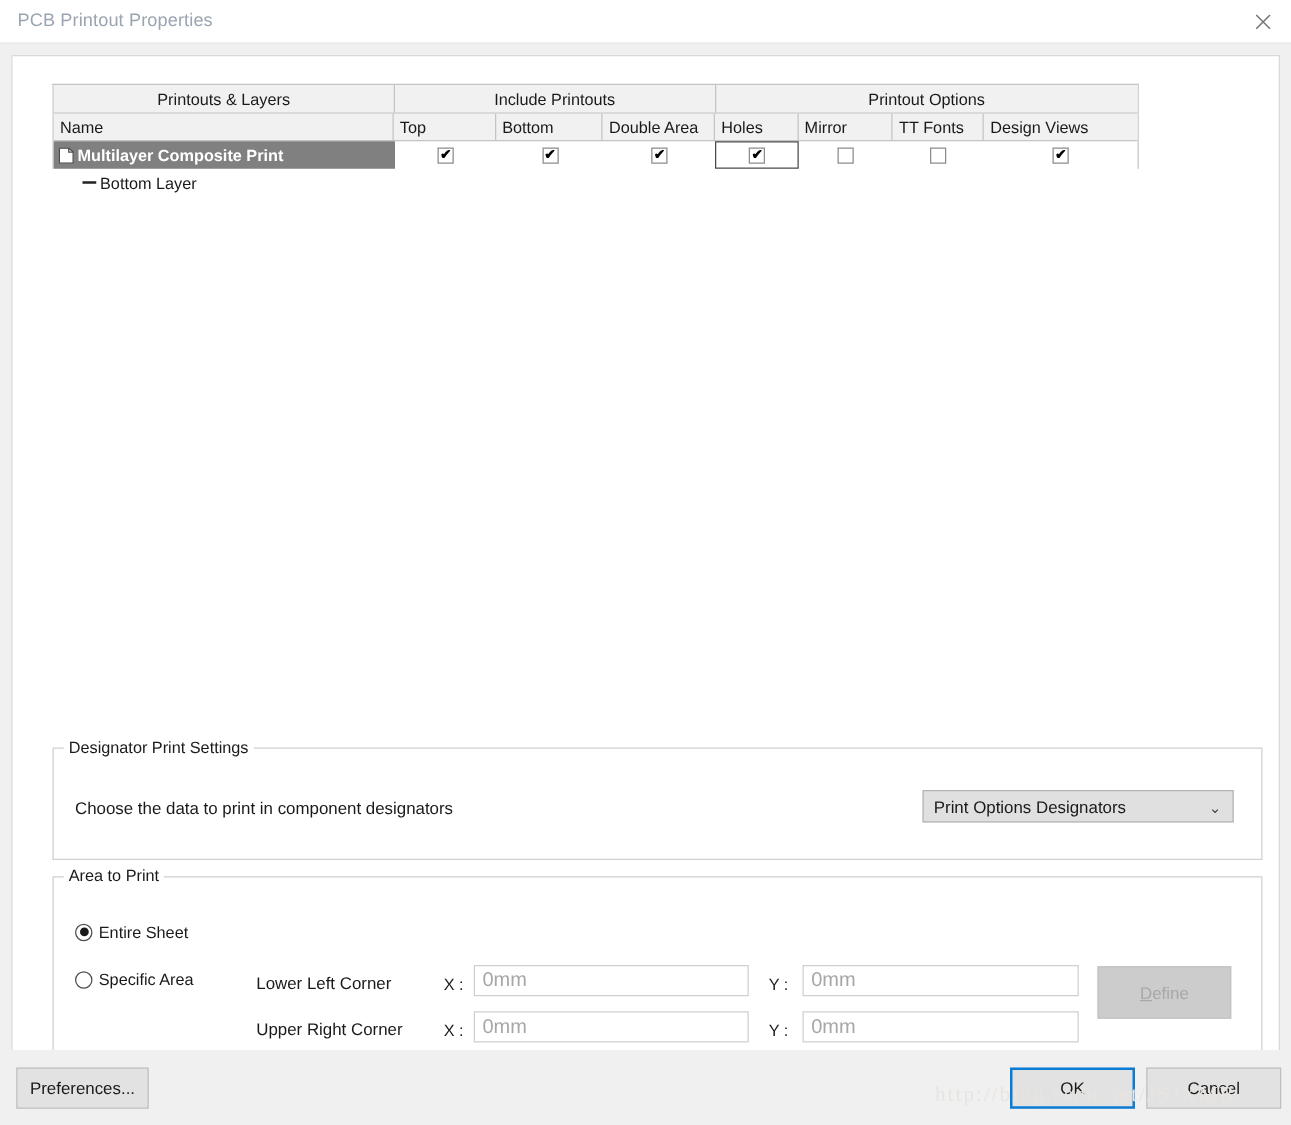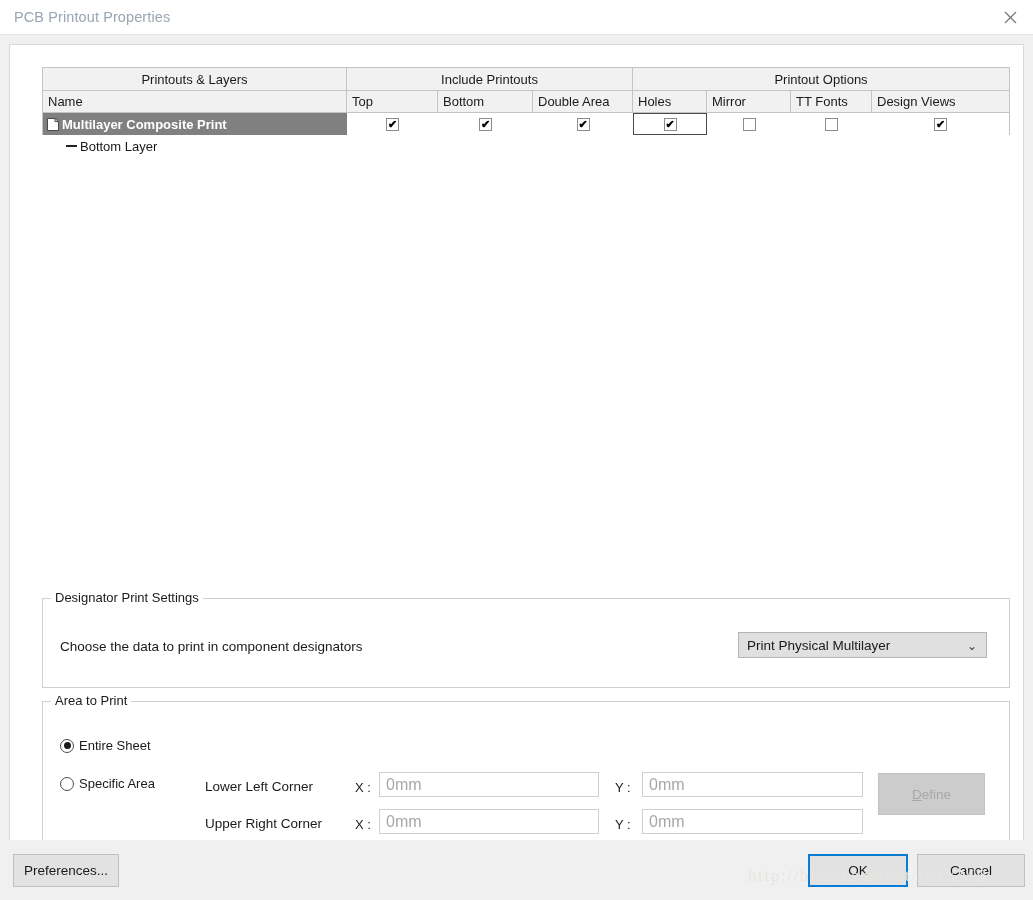--- a/index.html
+++ b/index.html
@@ -61,21 +61,21 @@
     height: 805px;
     padding: 22px 32px 0 32px;
     position: relative;
   }
 
   
   .grid {
     border: 1px solid #c4c4c4;
     border-bottom: none;
     box-sizing: border-box;
-    width: 968px;
+    width: 869px;
     background: #fff;
   }
   .grid-row {
     display: flex;
   }
   .hdr-top {
     height: 22px;
     background: #f1f1f1;
     border-bottom: 1px solid #c4c4c4;
   }
@@ -410,21 +410,21 @@
       <div class="namecell" style="width:304px">
         <span class="dash-icon"></span>
         <span>Bottom Layer</span>
       </div>
     </div>
 
     <div class="groupbox" id="grp-designator">
       <span class="legend">Designator Print Settings</span>
       <span class="desig-label">Choose the data to print in component designators</span>
       <div class="combobox">
-        <span>Print Physical Multilayer</span>
+        <span>Print Options Designators</span>
         <span class="chev">⌄</span>
       </div>
     </div>
 
     <div class="groupbox" id="grp-area">
       <span class="legend">Area to Print</span>
 
       <div class="radio-row" style="left:17px; top:36px;">
         <span class="radio">
             <span class="dot"></span>

